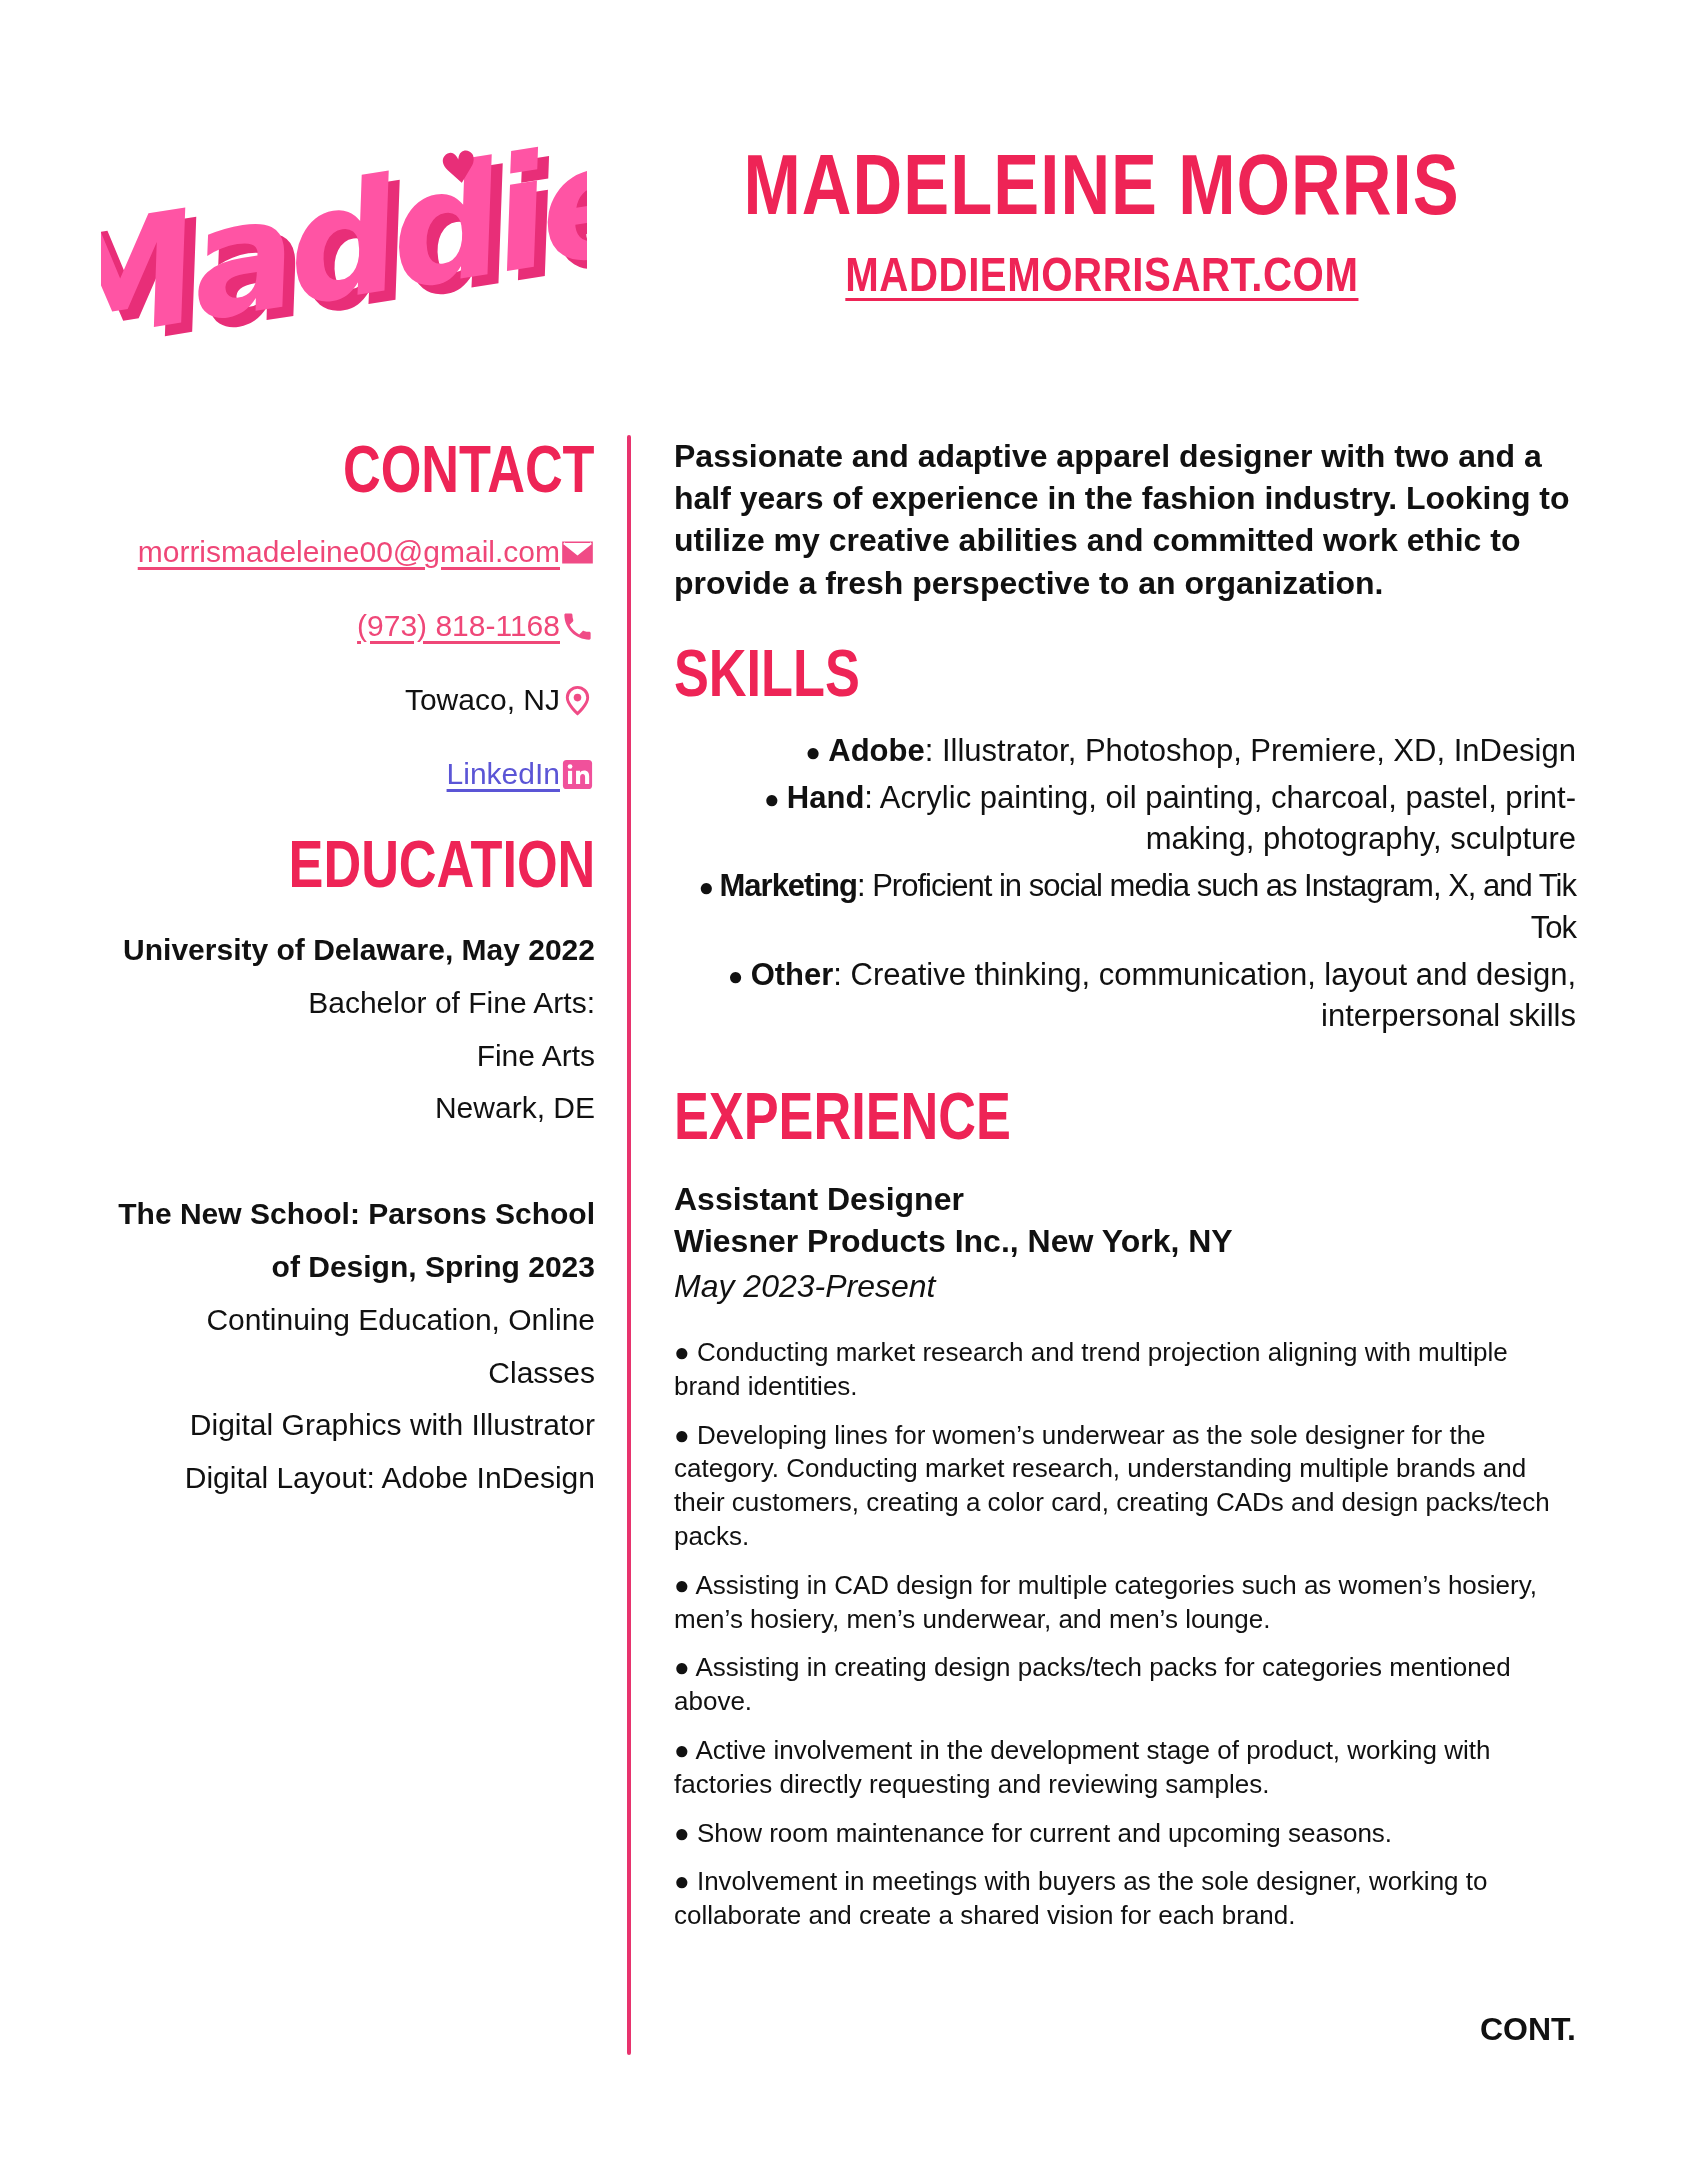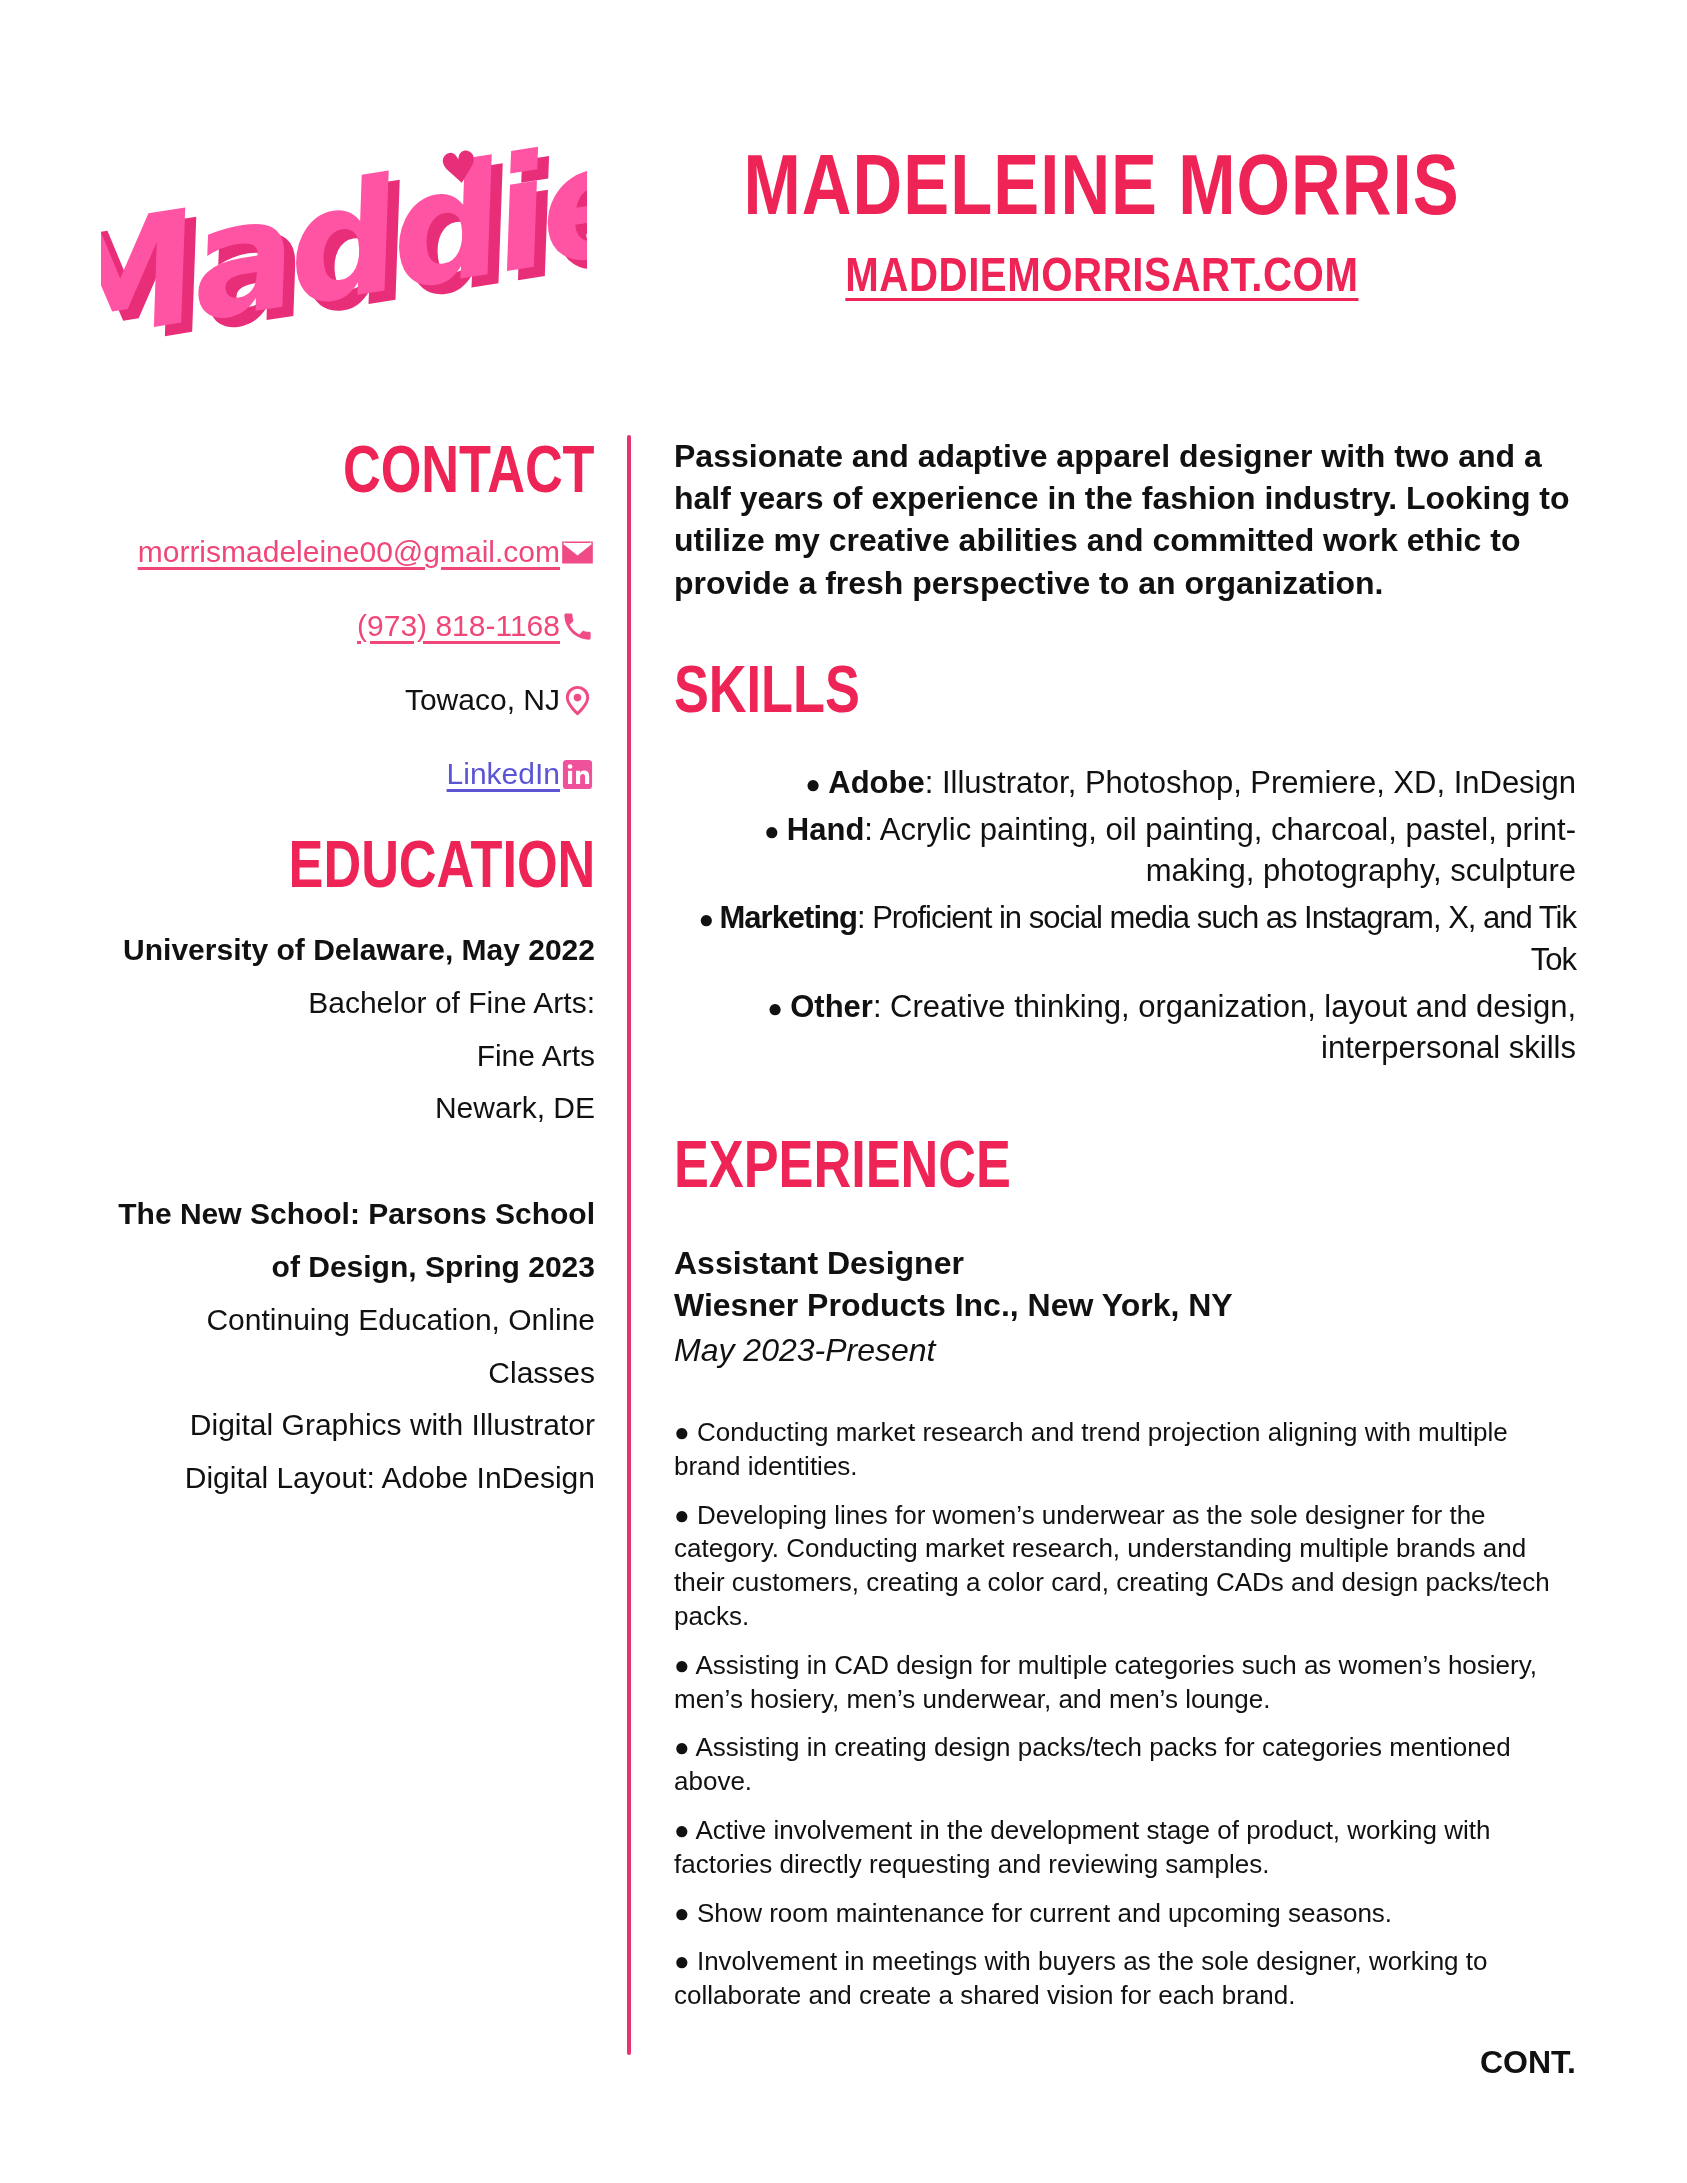--- a/index.html
+++ b/index.html
@@ -64,21 +64,20 @@
   .divider {
     flex: 0 0 4px;
     background: #E8336E;
     border-radius: 2px;
   }
   .main {
     flex: 1;
     padding-left: 43px;
     display: flex;
     flex-direction: column;
-    gap: 16px;
   }
 
   
   .sec-head {
     display: inline-block;
     font-size: 67px;
     font-weight: bold;
     color: #EE2456;
     line-height: 1;
     transform: scaleX(0.78);
@@ -226,21 +225,21 @@
 
     <main class="main">
       <p class="summary">Passionate and adaptive apparel designer with two and a half years of experience in the fashion industry. Looking to utilize my creative abilities and committed work ethic to provide a fresh perspective to an organization.</p>
 
       <span class="sec-head skills-head">SKILLS</span>
 
       <div class="skills-list">
         <div class="skill-item"><strong>Adobe</strong><span>: Illustrator, Photoshop, Premiere, XD, InDesign</span></div>
         <div class="skill-item"><strong>Hand</strong><span>: Acrylic painting, oil painting, charcoal, pastel, print-making, photography, sculpture</span></div>
         <div class="skill-item tight"><strong>Marketing</strong><span>: Proficient in social media such as Instagram, X, and Tik Tok</span></div>
-        <div class="skill-item"><strong>Other</strong><span>: Creative thinking, organization, layout and design, interpersonal skills</span></div>
+        <div class="skill-item"><strong>Other</strong><span>: Creative thinking, communication, layout and design, interpersonal skills</span></div>
       </div>
 
       <span class="sec-head exp-head">EXPERIENCE</span>
 
       <div class="job-block">
         <div class="job-title">Assistant Designer</div>
         <div class="job-company">Wiesner Products Inc., New York, NY</div>
         <div class="job-dates">May 2023-Present</div>
       </div>
 

